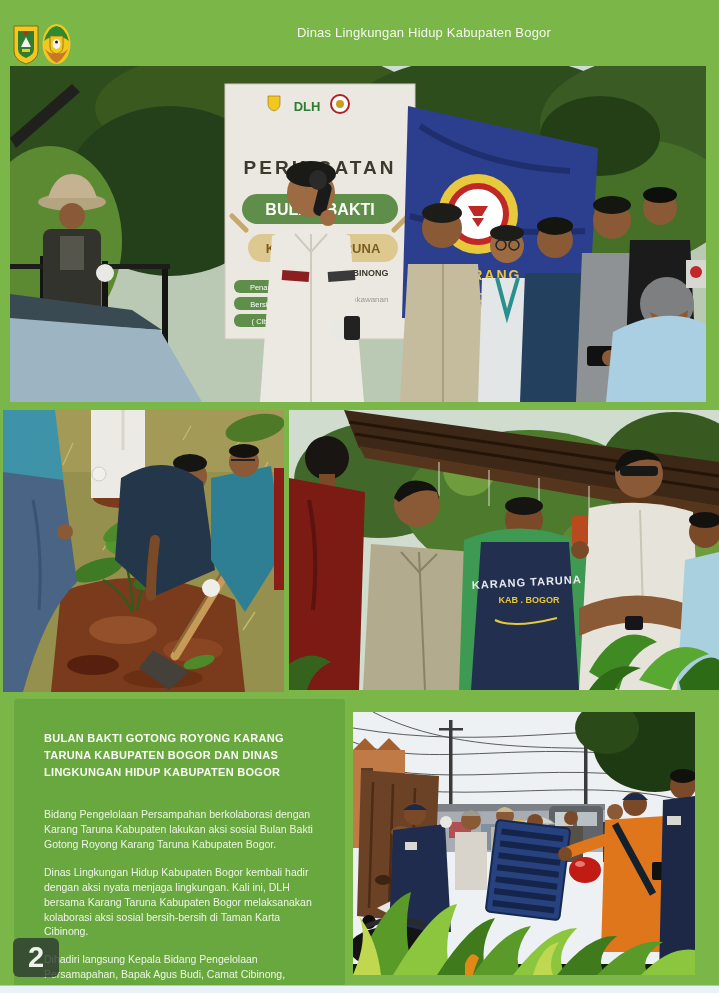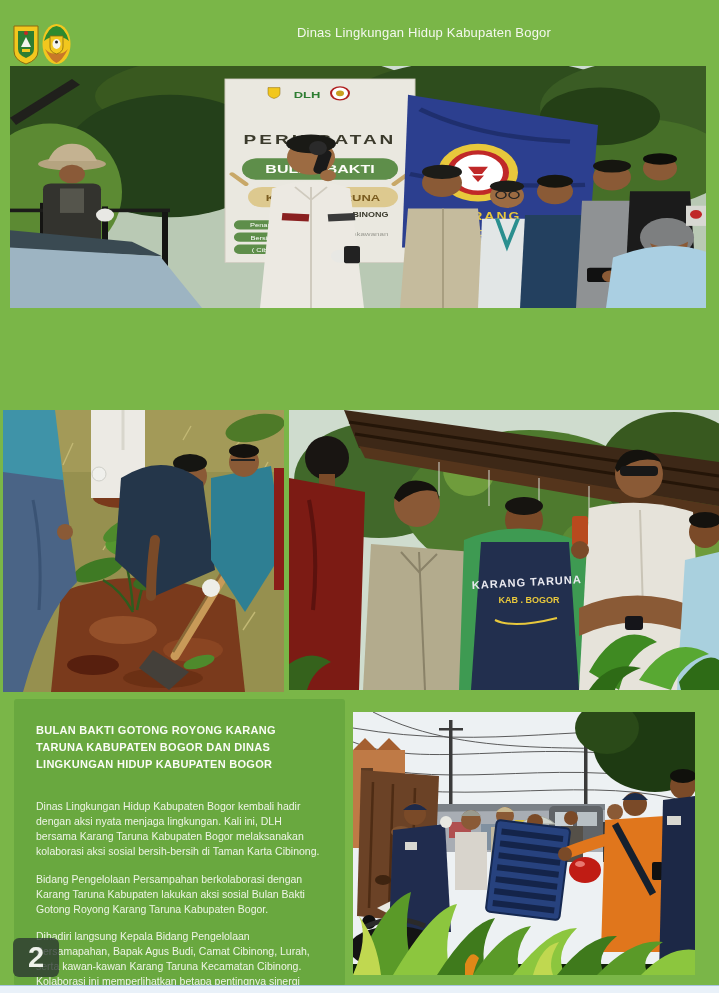--- a/index.html
+++ b/index.html
@@ -4,21 +4,21 @@
 <style>
   html,body{margin:0;padding:0;}
   .page{position:relative;width:719px;height:993px;background:#7ab648;overflow:hidden;
         font-family:"Liberation Sans",sans-serif;}
   .header-title{position:absolute;left:297px;top:25px;font-size:13px;color:#f4f8ef;
         letter-spacing:.2px;}
   .logo{position:absolute;}
   .photo{position:absolute;overflow:hidden;background:#9aa08a;}
   .photo svg{display:block;width:100%;height:100%;}
   .article{position:absolute;left:14px;top:699px;width:331px;height:287px;
-        background:#69a83f;border-radius:3px;color:#f2f6ec;padding:4px;box-sizing:border-box;}
+        background:#69a83f;border-radius:3px;color:#f2f6ec;padding:12px;box-sizing:border-box;}
   .article-inner{padding:19px 18px 0 18px;}
   .article h2{margin:0 0 26px 0;font-size:11px;line-height:1.55;letter-spacing:.3px;
         font-weight:bold;color:#fafcf6;}
   .article p{margin:0 0 13px 0;font-size:10.5px;line-height:1.42;color:#eef4e6;}
   .page-num{position:absolute;left:13px;top:938px;width:46px;height:39px;
         background:rgba(42,54,47,.78);border-radius:6px;color:#eef2ea;
         font-size:29px;font-weight:bold;display:flex;align-items:center;justify-content:center;}
   .bottom-strip{position:absolute;left:0;top:985px;width:719px;height:8px;
         background:#e9f1f9;border-top:1px solid #a9c6e0;}
 </style>
@@ -42,21 +42,21 @@
       <path d="M2,18 Q6,4 14.5,3 Q23,4 27,18 Q20,13 14.5,14 Q9,13 2,18 Z" fill="#2e8a2e"></path>
       <path d="M3,26 Q9,38 14.5,40 Q20,38 26,26 Q20,32 14.5,30 Q9,32 3,26 Z" fill="#c87828"></path>
       <path d="M8,13 H21 V24 Q21,29 14.5,31 Q8,29 8,24 Z" fill="#f2c71e" stroke="#8a6a10" stroke-width=".8"></path>
       <ellipse cx="14.5" cy="21" rx="4" ry="5" fill="#f4f4ee"></ellipse>
       <circle cx="14.5" cy="19" r="1.5" fill="#222"></circle>
     </svg>
   </div>
 
   <div class="header-title">Dinas Lingkungan Hidup Kabupaten Bogor</div>
 
-  <div class="photo" style="left:10px;top:66px;width:696px;height:242px;">
+  <div class="photo" style="left:10px;top:66px;width:696px;height:336px;">
     <svg viewBox="0 0 696 336" preserveAspectRatio="none">
       <rect width="696" height="336" fill="#b9c9b4"></rect>
       <rect width="696" height="70" fill="#cfdcd4"></rect>
       <g>
         <ellipse cx="60" cy="62" rx="130" ry="75" fill="#2e4d1d"></ellipse>
         <ellipse cx="250" cy="42" rx="165" ry="62" fill="#39591f"></ellipse>
         <ellipse cx="480" cy="48" rx="140" ry="58" fill="#2e4d1d"></ellipse>
         <ellipse cx="645" cy="58" rx="115" ry="68" fill="#3a5c24"></ellipse>
         <ellipse cx="160" cy="125" rx="105" ry="85" fill="#24401a"></ellipse>
         <ellipse cx="625" cy="135" rx="95" ry="62" fill="#466f28"></ellipse>
@@ -299,22 +299,22 @@
         <path d="M390,272 Q414,240 430,250 L430,280 L392,280 Z" fill="#2e6b16"></path>
         <path d="M300,280 Q320,250 352,258 Q330,266 326,280 Z" fill="#2e6b16"></path>
         <path d="M0,254 Q22,238 42,252 Q24,260 18,280 L0,280 Z" fill="#35621c"></path>
       </g>
     </svg>
   </div>
 
   <div class="article">
     <div class="article-inner">
       <h2>BULAN BAKTI GOTONG ROYONG KARANG TARUNA KABUPATEN BOGOR DAN DINAS LINGKUNGAN HIDUP KABUPATEN BOGOR</h2>
+      <p>Bidang Pengelolaan Persampahan berkolaborasi dengan Karang Taruna Kabupaten lakukan aksi sosial Bulan Bakti Gotong Royong Karang Taruna Kabupaten Bogor.</p>
       <p>Dinas Lingkungan Hidup Kabupaten Bogor kembali hadir dengan aksi nyata menjaga lingkungan. Kali ini, DLH bersama Karang Taruna Kabupaten Bogor melaksanakan kolaborasi aksi sosial bersih-bersih di Taman Karta Cibinong.</p>
-      <p>Bidang Pengelolaan Persampahan berkolaborasi dengan Karang Taruna Kabupaten lakukan aksi sosial Bulan Bakti Gotong Royong Karang Taruna Kabupaten Bogor.</p>
       <p>Dihadiri langsung Kepala Bidang Pengelolaan Persamapahan, Bapak Agus Budi, Camat Cibinong, Lurah, serta kawan-kawan Karang Taruna Kecamatan Cibinong. Kolaborasi ini memperlihatkan betapa pentingnya sinergi antara pemerintah daerah pemuda dan masyrakat dalam menjaga lingkungan.</p>
 
     </div>
   </div>
 
   <div class="photo" style="left:353px;top:712px;width:342px;height:263px;">
     <svg viewBox="0 0 342 263" preserveAspectRatio="none">
       <rect width="342" height="263" fill="#edf1f3"></rect>
       <g stroke="#4a4a4a" stroke-width="0.9" fill="none">
         <path d="M0,30 C80,62 200,18 342,56"></path>

